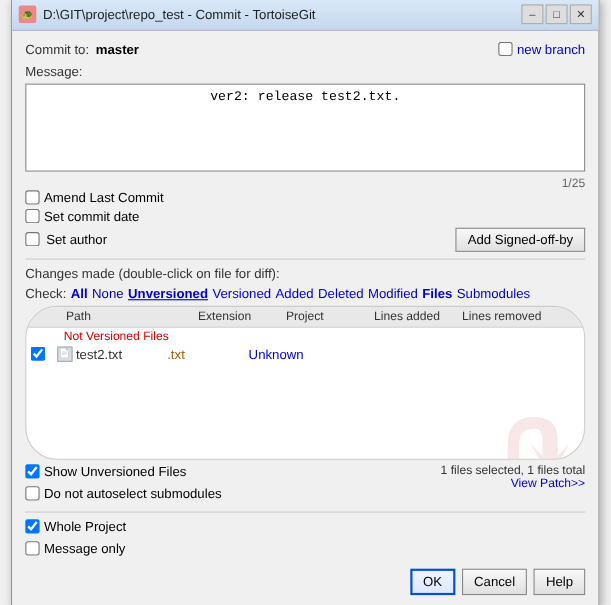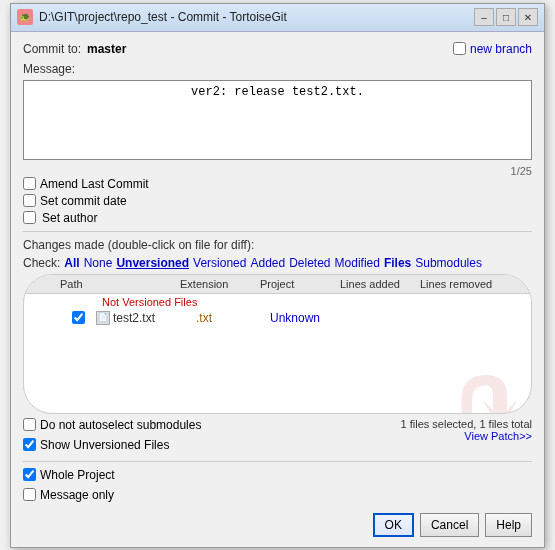--- a/index.html
+++ b/index.html
@@ -171,21 +171,20 @@
     .file-table-header {
       display: flex;
       background: #e8e8e8;
       border-bottom: 1px solid #ccc;
       padding: 2px 4px;
       font-weight: normal;
     }
     .file-table-body {
       position: relative;
       height: 144px;
-      padding-left: 44px;
     }
     .col-check { width: 30px; }
     .col-path { width: 120px; }
     .col-ext { width: 80px; }
     .col-status { width: 80px; }
     .col-added { width: 80px; }
     .col-removed { width: 80px; }
 
     .header-cell {
       font-size: 11px;
@@ -333,20 +332,21 @@
     <div class="options-row">
       <input type="checkbox" style="">
       <span>Set commit date</span>
     </div>
 
     
     <div class="row">
       <input type="checkbox" style="">
       <span>Set author</span>
       <span style="flex:1"></span>
+      <button class="btn">Add Signed-off-by</button>
     </div>
 
     <div class="divider"></div>
 
     
     <div class="changes-label">Changes made (double-click on file for diff):</div>
 
     
     <div class="filter-row">
       <span class="check-label">Check:</span>
@@ -394,26 +394,26 @@
         <svg class="watermark" viewBox="0 0 100 100" xmlns="http://www.w3.org/2000/svg">
           <path d="M50 10 Q80 10 80 40 L80 60 L95 45 L70 90 L45 45 L60 60 L60 40 Q60 25 50 25 Q30 25 30 45 L30 90 L15 90 L15 45 Q15 10 50 10Z" fill="#cc4444" opacity="0.5"></path>
         </svg>
       </div>
     </div>
 
     
     <div class="bottom-options" style="margin-top:4px;">
       <div class="bottom-left">
         <div class="options-row">
+          <input type="checkbox" checked="" style="">
+          <span>Show Unversioned Files</span>
+        </div>
+        <div class="options-row">
           <input type="checkbox" style="">
           <span>Do not autoselect submodules</span>
-        </div>
-        <div class="options-row">
-          <input type="checkbox" checked="" style="">
-          <span>Show Unversioned Files</span>
         </div>
       </div>
       <div class="bottom-right">
         <div>1 files selected, 1 files total</div>
         <a class="view-patch">View Patch&gt;&gt;</a>
       </div>
     </div>
 
     <div class="divider2"></div>
 

